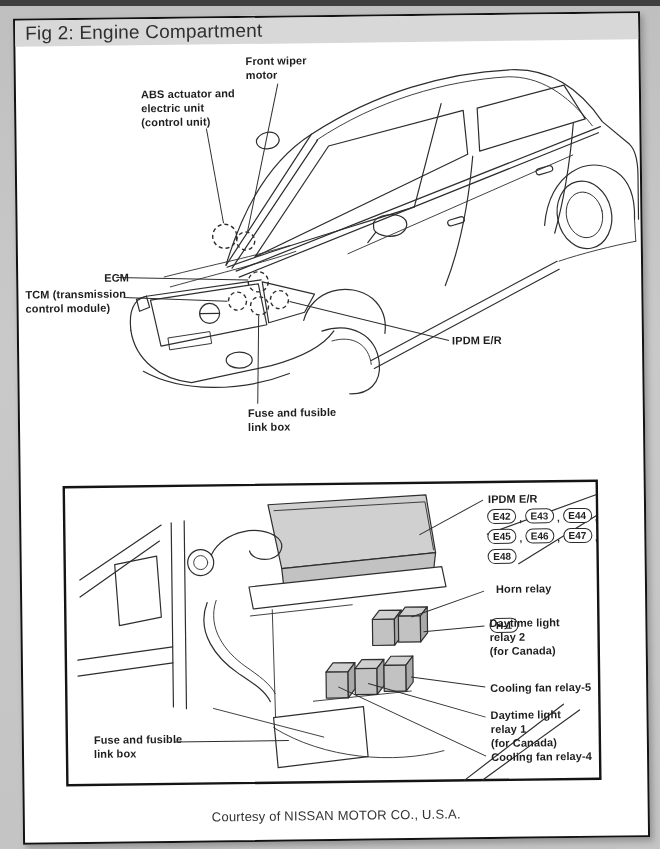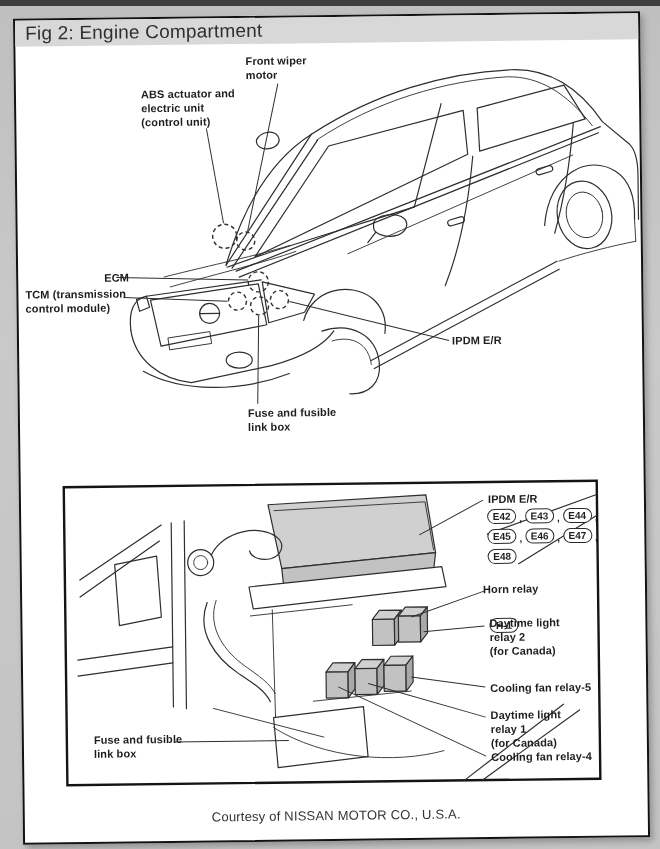--- a/index.html
+++ b/index.html
@@ -218,21 +218,21 @@
       <span class="badge">E44</span>
       <span class="comma">,</span>
       <span class="badge">E45</span>
       <span class="comma">,</span>
       <span class="badge">E46</span>
       <span class="comma">,</span>
       <span class="badge">E47</span>
       <span class="comma">,</span>
       <span class="badge">E48</span>
     </div>
-  <div class="lbl" style="left:461px;top:567px;">Horn relay</div>
+  <div class="lbl" style="left:474px;top:567px;">Horn relay</div>
   <span class="badge badge-solo" style="left:467px;top:603px;">H-1</span>
   <div class="lbl" style="left:467px;top:601px;width:100px;">Daytime light
 relay 2
 (for Canada)</div>
   <div class="lbl" style="left:467px;top:666px;width:115px;">Cooling fan relay-5</div>
   <div class="lbl" style="left:467px;top:693px;width:100px;">Daytime light
 relay 1
 (for Canada)</div>
   <div class="lbl" style="left:467px;top:735px;width:115px;">Cooling fan relay-4</div>
   <div class="lbl" style="left:70px;top:713px;width:110px;">Fuse and fusible

